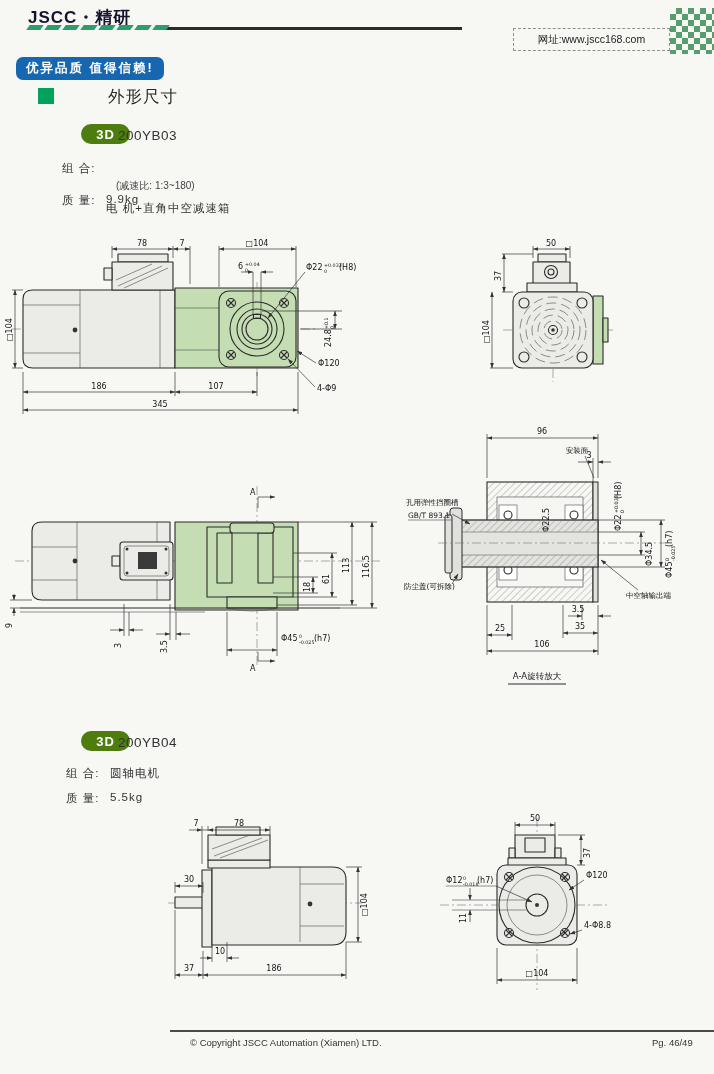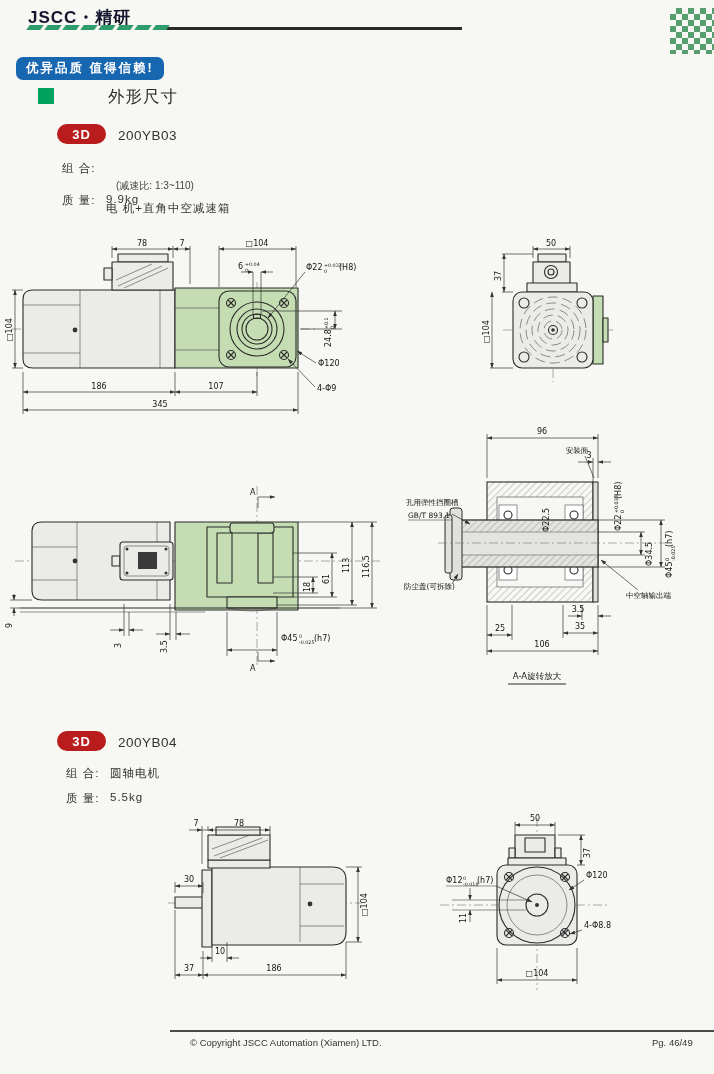--- a/index.html
+++ b/index.html
@@ -13,22 +13,22 @@
   .dash{width:14px;height:5px;background:#2f9c6b;transform:skewX(-35deg);}
   .banner{background:#1767b0;color:#fff;font-weight:bold;font-size:12.5px;
           border-radius:7px;padding:3px 10px;letter-spacing:2px;}
   .dbox{border:1px dashed #8f8f8f;display:flex;align-items:center;justify-content:center;
         font-size:10.5px;color:#222;}
   .checker{background:conic-gradient(#569e6e 25%,transparent 0 50%,#569e6e 0 75%,transparent 0);
            background-size:12px 12px;}
   
   .bullet{width:16px;height:16px;background:#00a25e;}
   .stitle{font-size:16.5px;color:#2a2a2a;letter-spacing:1px;font-weight:500;}
-  .badge{width:49px;height:20px;border-radius:10px;background:#b91c1c;color:#fff;
-         font-weight:bold;font-size:13px;display:flex;align-items:center;justify-content:center;letter-spacing:1px;}
+  .badge{width:49px;height:20px;border-radius:10px;background:#4d7c0f;color:#fff;
+         font-weight:bold;font-size:13px;display:flex;align-items:center;justify-content:center;letter-spacing:1px;margin-left:24px;}
   .mname{font-size:13.5px;color:#333;letter-spacing:0.5px;}
   .row{font-size:11.5px;color:#333;letter-spacing:1px;}
   .note{font-size:10px;color:#444;}
   
   .foot{font-size:9.5px;color:#333;}
   
   .ln{fill:none;stroke:#2b2b2b;stroke-width:1.1;stroke-linejoin:round;}
   .mf{fill:#ebebe7;stroke:#2b2b2b;stroke-width:1.1;stroke-linejoin:round;}
   .mf2{fill:#e0e0dc;stroke:#2b2b2b;stroke-width:1;}
   .gf{fill:#c5ddb3;stroke:#2b2b2b;stroke-width:1.1;stroke-linejoin:round;}
@@ -51,30 +51,31 @@
     <span class="dash"></span>
       <span class="dash"></span>
       <span class="dash"></span>
       <span class="dash"></span>
     <span class="dash"></span>
       <span class="dash"></span>
       <span class="dash"></span>
       <span class="dash"></span>
   </div>
   <div class="abs banner" style="left:16px;top:33px;margin-top:24px;">优异品质 值得信赖!</div>
+  <div class="abs dbox" style="left:513px;top:28px;width:155px;height:21px;">网址:www.jscc168.com</div>
   <div class="abs checker" style="left:670px;top:8px;width:44px;height:46px;"></div>
 
   <div class="abs bullet" style="left:38px;top:88px;"></div>
   <div class="abs stitle" style="left:62px;top:86px;margin-left:46px;">外形尺寸</div>
 
   <div class="abs badge" style="left:57px;top:124px;">3D</div>
   <div class="abs mname" style="left:118px;top:128px;">200YB03</div>
   <div class="abs row" style="left:62px;top:161px;">组 合:</div>
   <div class="abs row" style="left:106px;top:161px;margin-top:40px;">电 机+直角中空减速箱</div>
-  <div class="abs note" style="left:116px;top:179px;">(减速比: 1:3~110)</div>
+  <div class="abs note" style="left:116px;top:179px;">(减速比: 1:3~180)</div>
   <div class="abs row" style="left:62px;top:193px;">质 量:</div>
   <div class="abs row" style="left:106px;top:193px;">9.9kg</div>
 
   <svg class="abs" style="left:5px;top:232px;" width="370" height="185" viewBox="5 232 370 185">
     <defs>
         <marker id="m1" viewBox="0 0 10 10" refX="9.5" refY="5" markerWidth="8" markerHeight="8" orient="auto-start-reverse">
           <path d="M0,1.5L10,5L0,8.5z" fill="#333"></path>
         </marker>
       </defs>
     <line class="cl" x1="12" y1="329" x2="315" y2="329"></line>

